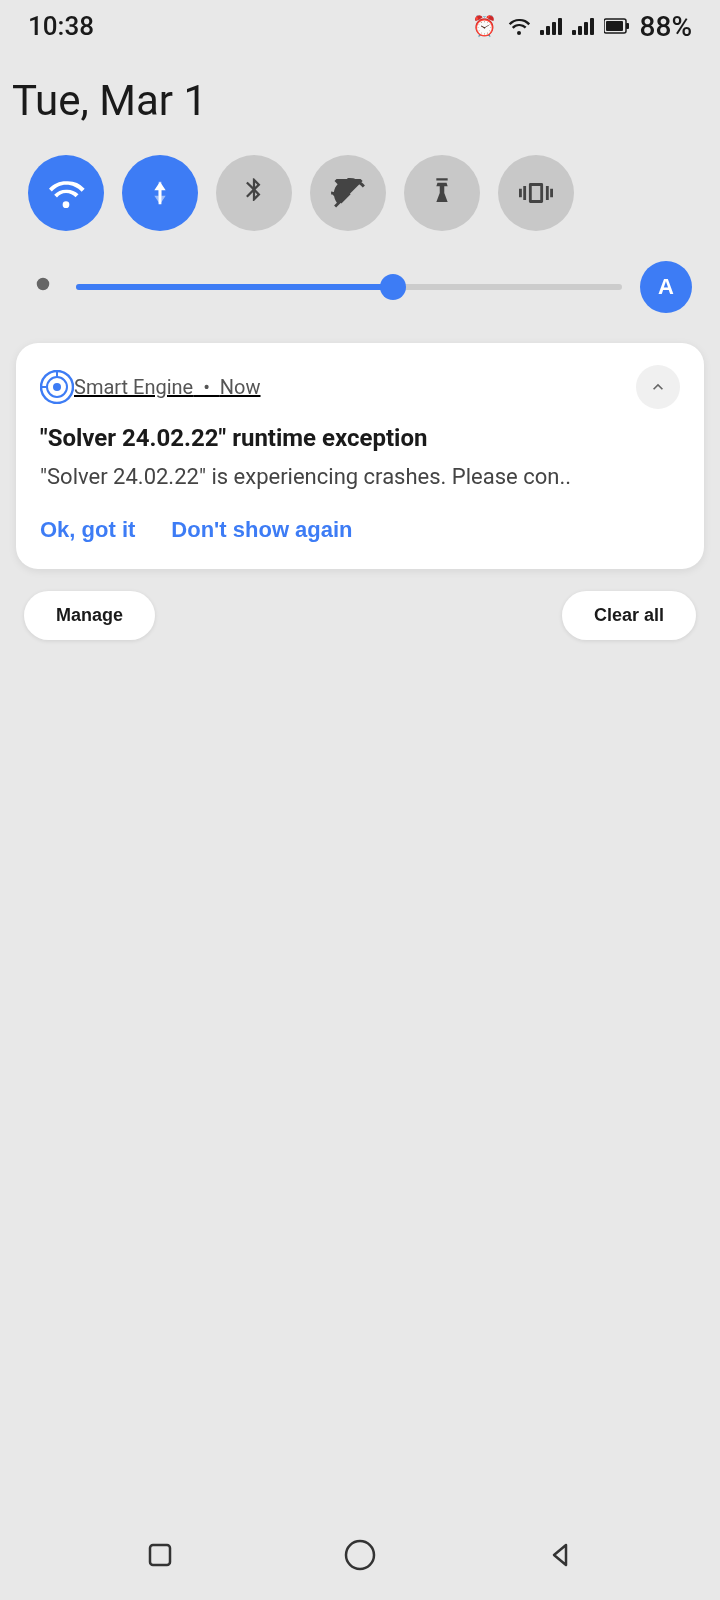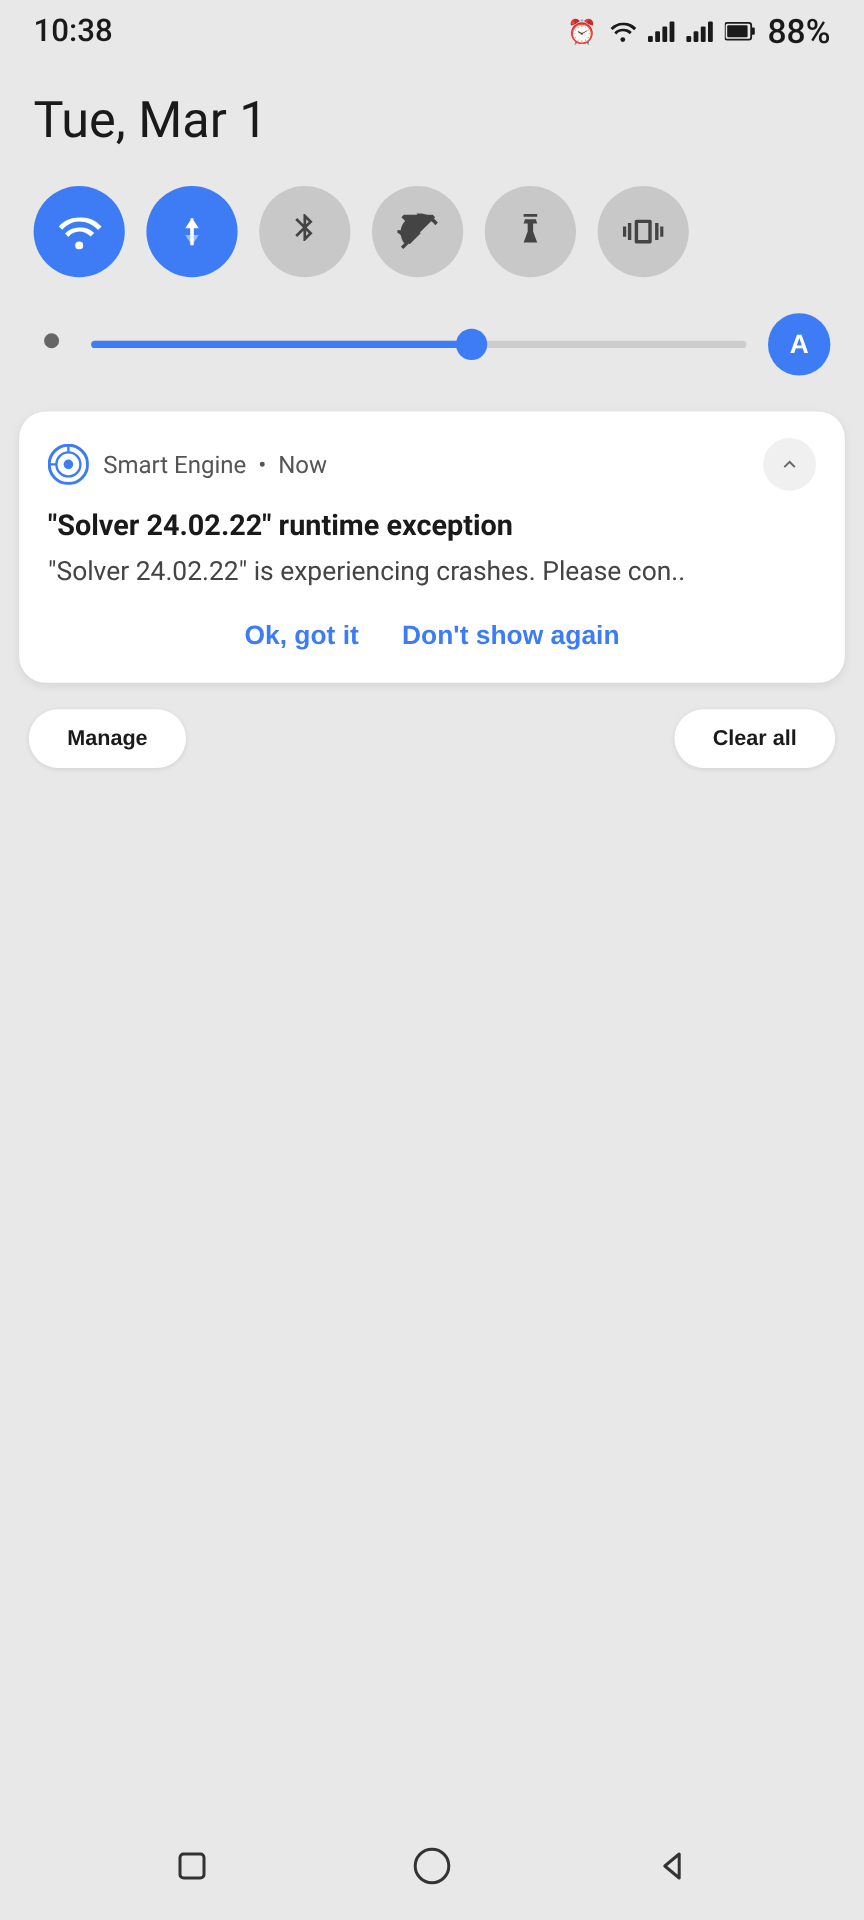--- a/index.html
+++ b/index.html
@@ -36,21 +36,21 @@
       color: #1a1a1a;
     }
     .battery-text {
       font-size: 20px;
       font-weight: 500;
       color: #1a1a1a;
     }
 
     
     .date-section {
-      padding: 16px 28px 20px 28px;
+      padding: 16px 28px 20px 12px;
     }
     .date-text {
       font-size: 42px;
       font-weight: 400;
       color: #1a1a1a;
     }
 
     
     .quick-toggles {
       display: flex;
@@ -140,21 +140,21 @@
     }
     .notification-header {
       display: flex;
       align-items: center;
       justify-content: space-between;
       margin-bottom: 14px;
     }
     .notification-app-info {
       display: flex;
       align-items: center;
-      gap: 12px;
+      text-decoration: underline;
     }
     .app-name-time {
       font-size: 20px;
       color: #555;
     }
     .collapse-btn {
       width: 44px;
       height: 44px;
       border-radius: 50%;
       background: #f0f0f0;
@@ -175,21 +175,20 @@
     }
     .notification-body {
       font-size: 22px;
       color: #444;
       margin-bottom: 20px;
       line-height: 1.4;
     }
     .notification-actions {
       display: flex;
       gap: 36px;
-      justify-content: center;
     }
     .action-btn {
       font-size: 22px;
       font-weight: 600;
       color: #3d7cf5;
       background: none;
       border: none;
       cursor: pointer;
       padding: 4px 0;
     }

